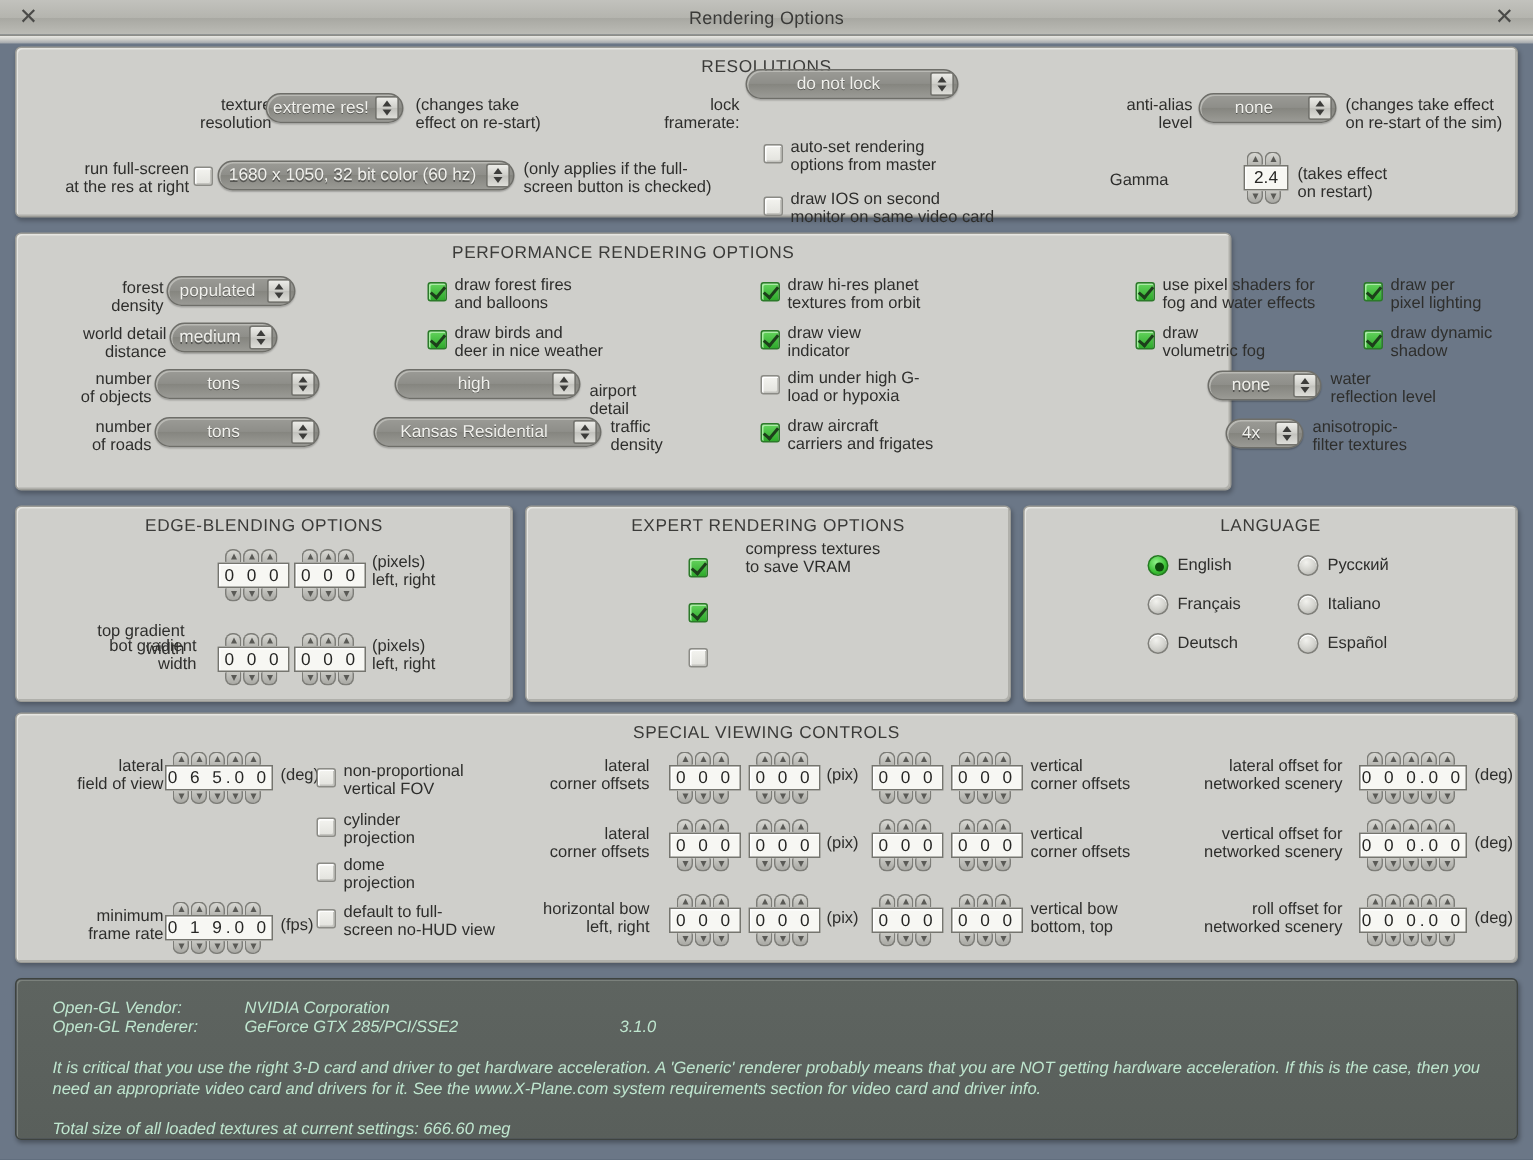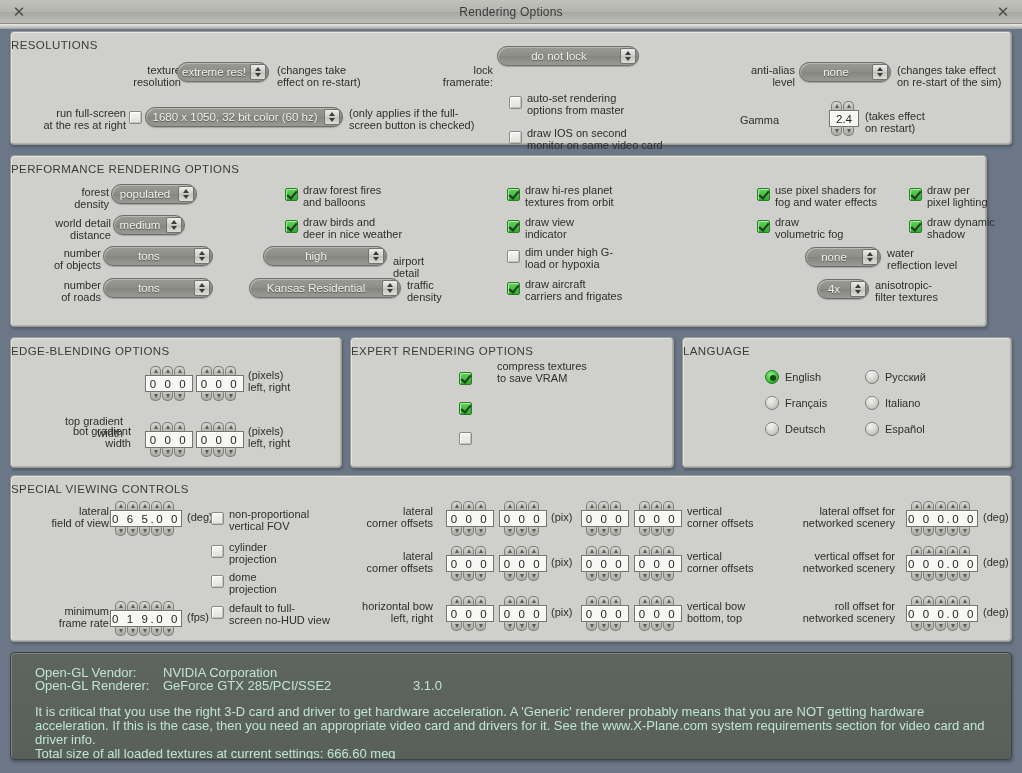--- a/index.html
+++ b/index.html
@@ -46,20 +46,21 @@
   
   .panel {
     position: absolute;
     background: #cfcfcb;
     border: 1px solid #9b9b96;
     border-radius: 4px;
     box-shadow: inset 1px 1px 0 #e6e6e2, inset -1px -1px 0 #b0b0ab, 1px 2px 3px rgba(0,0,0,.25);
   }
   .panel-title {
     position: absolute; top: 7px; left: 0; width: 100%;
+    text-align: center;
     font-size: 11.5px; color: #3b3b39; letter-spacing: .4px;
   }
 
   
   .lbl {
     position: absolute;
     font-size: 11px; color: #2e2e2c;
     line-height: 11.5px;
     white-space: pre-line;
   }
@@ -201,24 +202,25 @@
   .console {
     position: absolute;
     background: linear-gradient(to bottom,#5e6460 0%,#595f5b 100%);
     border: 1px solid #3e4340;
     border-radius: 4px;
     box-shadow: inset 1px 1px 0 #7b817c, 1px 2px 3px rgba(0,0,0,.3);
     overflow: hidden;
   }
   .console .ct {
     position: absolute;
-    font-size: 13px;
+    font-size: 11px;
     color: #bfe6cf;
     line-height: 13px;
     white-space: pre-line;
+    font-style: italic;
   }
 </style>
 </head>
 <body>
 
 <div id="app">
 
   <div class="titlebar">
     <div class="tb-close left">✕</div>
     <div class="titlebar-text">Rendering Options</div>
@@ -292,21 +294,21 @@
       <span class="nv" style="letter-spacing:0;">2.4</span>
     </div>
     <div class="arrowrow dn" style="left:820px; top:95px;">
       <span class="ab"></span>
       <span class="ab"></span>
     </div>
     <div class="lbl l" style="left:854px; top:79px; width:110px;">(takes effect
 on restart)</div>
   </div>
 
-  <div class="panel" style="left:10px; top:155px; width:977px; height:172px;">
+  <div class="panel" style="left:10px; top:155px; width:811px; height:172px;">
     <div class="panel-title">PERFORMANCE RENDERING OPTIONS</div>
 
     <div class="lbl r" style="left:20px; top:31px; width:78px;">forest
 density</div>
     <div class="popup" style="left:100px; top:28px; width:86px;">
       <span class="pv">populated</span>
       <span class="stepper">
           <i class="up"></i>
           <i class="dn"></i>
         </span>

